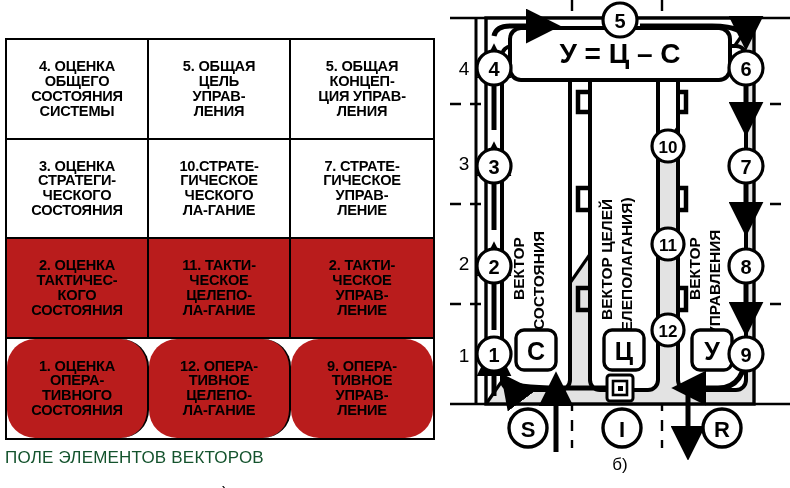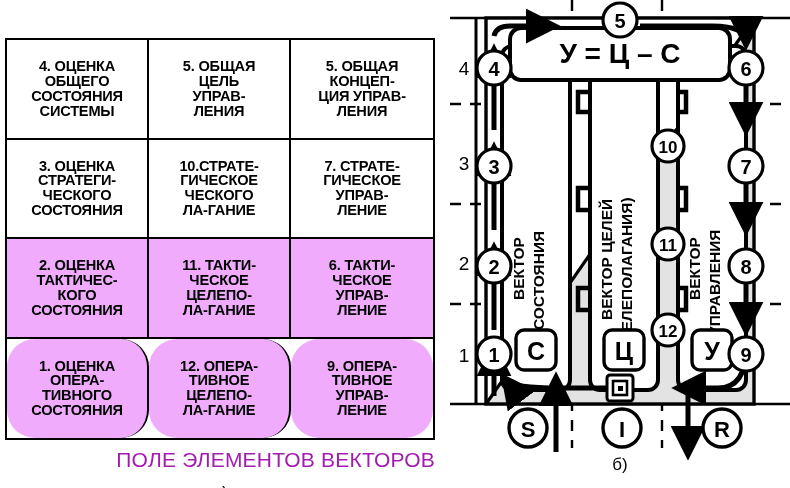--- a/index.html
+++ b/index.html
@@ -10,24 +10,24 @@
   #panel-a{position:absolute;left:0;top:8px;width:450px;height:488px;margin-top:20px;}
   #vector-table{position:absolute;left:5px;top:10px;width:430px;height:402px;
                 border:2px solid #000;box-sizing:border-box;
                 display:grid;grid-template-columns:1fr 1fr 1fr;grid-template-rows:1fr 1fr 1fr 1fr;}
   .tcell{border-right:2px solid #000;border-bottom:2px solid #000;box-sizing:border-box;
          display:flex;flex-direction:column;align-items:center;justify-content:center;
          font-weight:bold;font-size:14.6px;line-height:1.02;letter-spacing:-0.2px;
          text-align:center;color:#000;padding:1px 1px;}
   .tcell.lastcol{border-right:none;}
   .tcell.lastrow{border-bottom:none;border-radius:28px;}
-  .tcell.shaded{background:#f0abfc;}
+  .tcell.shaded{background:#b91c1c;}
   .tcell .ln{display:block;white-space:nowrap;}
-  #field-caption{position:absolute;left:5px;top:420px;width:430px;text-align:right;
-                 font-size:21px;color:#a21caf;letter-spacing:0.2px;}
+  #field-caption{position:absolute;left:5px;top:420px;width:430px;text-align:left;
+                 font-size:17px;color:#14532d;letter-spacing:0.2px;}
   #label-a{position:absolute;left:5px;top:455px;width:430px;text-align:center;font-size:17px;color:#000;}
 
   
   #panel-b{position:absolute;left:450px;top:0;width:340px;height:488px;}
   #diagram-svg{position:absolute;left:0;top:0;}
   #label-b{position:absolute;left:0;top:455px;width:340px;text-align:center;font-size:17px;color:#000;}
 </style>
 </head>
 <body>
 
@@ -78,21 +78,21 @@
           <span class="ln">КОГО</span>
           <span class="ln">СОСТОЯНИЯ</span>
         </div>
         <div class="tcell shaded">
           <span class="ln">11. ТАКТИ-</span>
           <span class="ln">ЧЕСКОЕ</span>
           <span class="ln">ЦЕЛЕПО-</span>
           <span class="ln">ЛА-ГАНИЕ</span>
         </div>
         <div class="tcell shaded lastcol">
-          <span class="ln">6. ТАКТИ-</span>
+          <span class="ln">2. ТАКТИ-</span>
           <span class="ln">ЧЕСКОЕ</span>
           <span class="ln">УПРАВ-</span>
           <span class="ln">ЛЕНИЕ</span>
         </div>
         <div class="tcell shaded lastrow">
           <span class="ln">1. ОЦЕНКА</span>
           <span class="ln">ОПЕРА-</span>
           <span class="ln">ТИВНОГО</span>
           <span class="ln">СОСТОЯНИЯ</span>
         </div>

